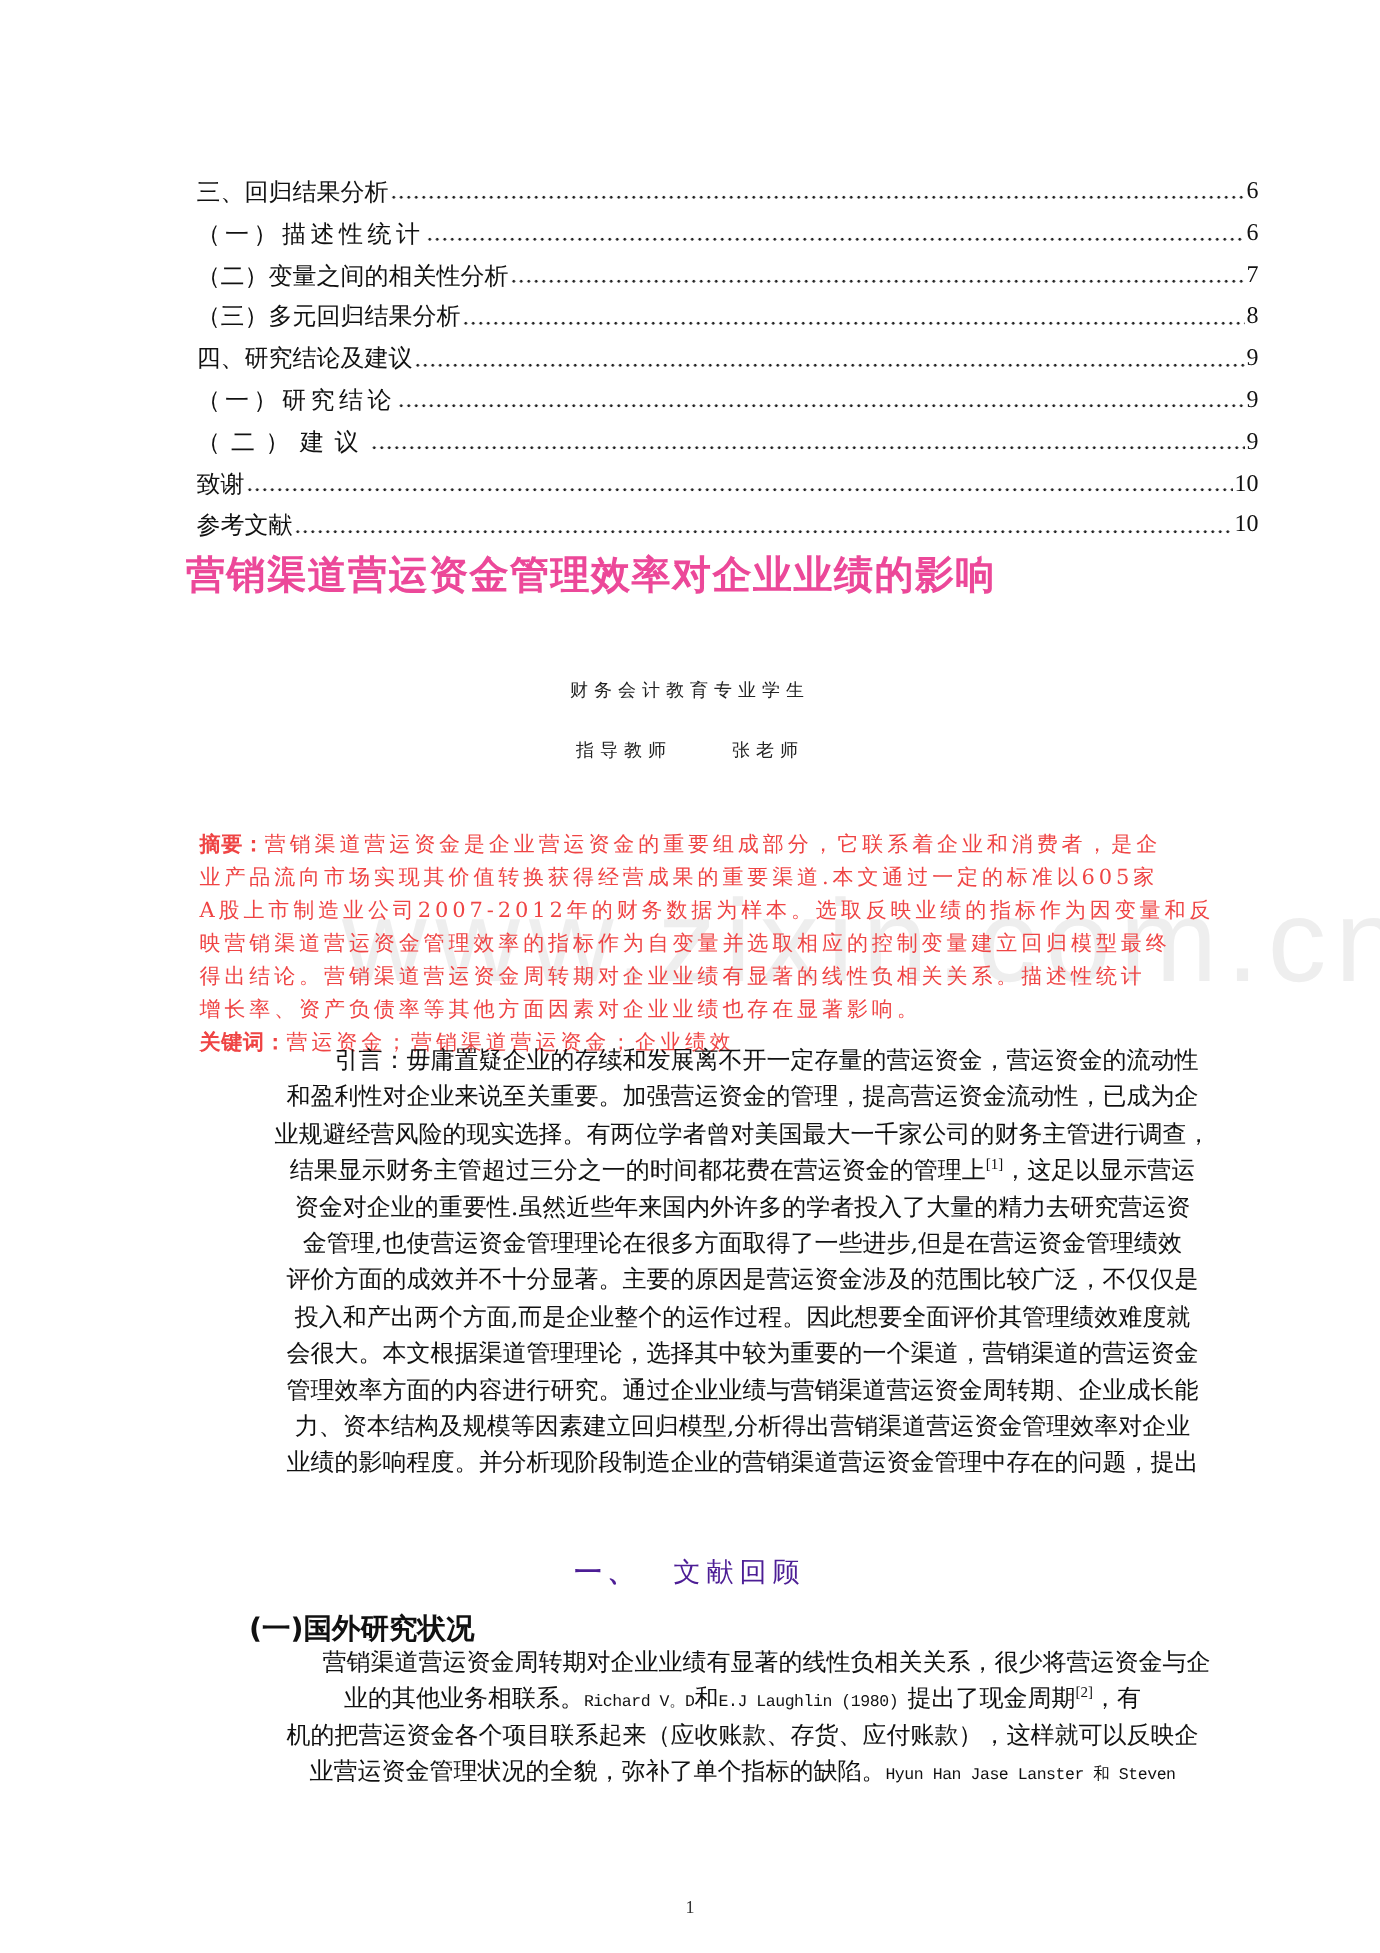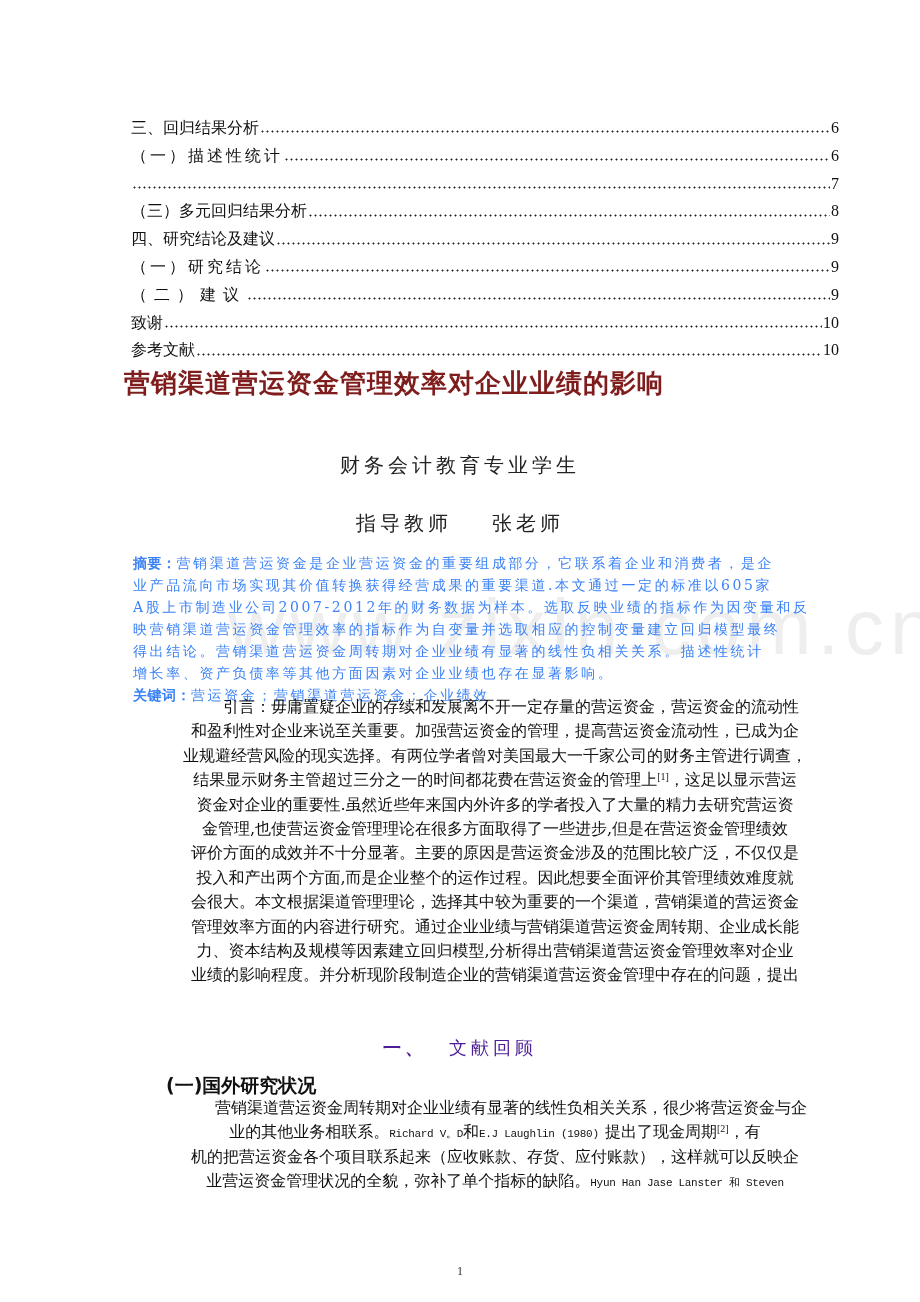--- a/index.html
+++ b/index.html
@@ -68,45 +68,45 @@
     .doc-title {
       position: absolute;
       left: 0;
       width: 788px;
       top: 366px;
       text-align: center;
       font-family: "DejaVu Sans", "Liberation Sans", sans-serif;
       font-size: 26px;
       font-weight: bold;
       letter-spacing: 1px;
-      color: #7f1d1d;
+      color: #ec4899;
     }
     .author-line {
       position: absolute;
       left: 0;
       width: 920px;
       text-align: center;
-      font-size: 20px;
+      font-size: 12px;
       letter-spacing: 4px;
       color: #222;
     }
     .author-line.l1 { top: 452px; }
-    .author-line.l2 { top: 510px; }
+    .author-line.l2 { top: 492px; }
     .author-line .gap { display: inline-block; width: 40px; }
 
     
     .abstract {
       position: absolute;
       left: 133px;
       top: 552px;
       width: 726px;
       font-size: 14px;
       line-height: 22px;
       letter-spacing: 2.6px;
-      color: #3b82f6;
+      color: #ef4444;
       text-align: justify;
     }
     .abstract .line { display: block; white-space: nowrap; height: 22px; }
     .abstract .lbl {
       font-family: "DejaVu Sans", "Liberation Sans", sans-serif;
       font-weight: bold;
       letter-spacing: 0.5px;
     }
 
     
@@ -194,20 +194,21 @@
       <span class="toc-label">三、回归结果分析</span>
       <span class="toc-dots"></span>
       <span class="toc-page">6</span>
     </div>
     <div class="toc-row spaced">
       <span class="toc-label">（一）描述性统计</span>
       <span class="toc-dots"></span>
       <span class="toc-page">6</span>
     </div>
     <div class="toc-row">
+      <span class="toc-label">（二）变量之间的相关性分析</span>
       <span class="toc-dots"></span>
       <span class="toc-page">7</span>
     </div>
     <div class="toc-row">
       <span class="toc-label">（三）多元回归结果分析</span>
       <span class="toc-dots"></span>
       <span class="toc-page">8</span>
     </div>
     <div class="toc-row">
       <span class="toc-label">四、研究结论及建议</span>

